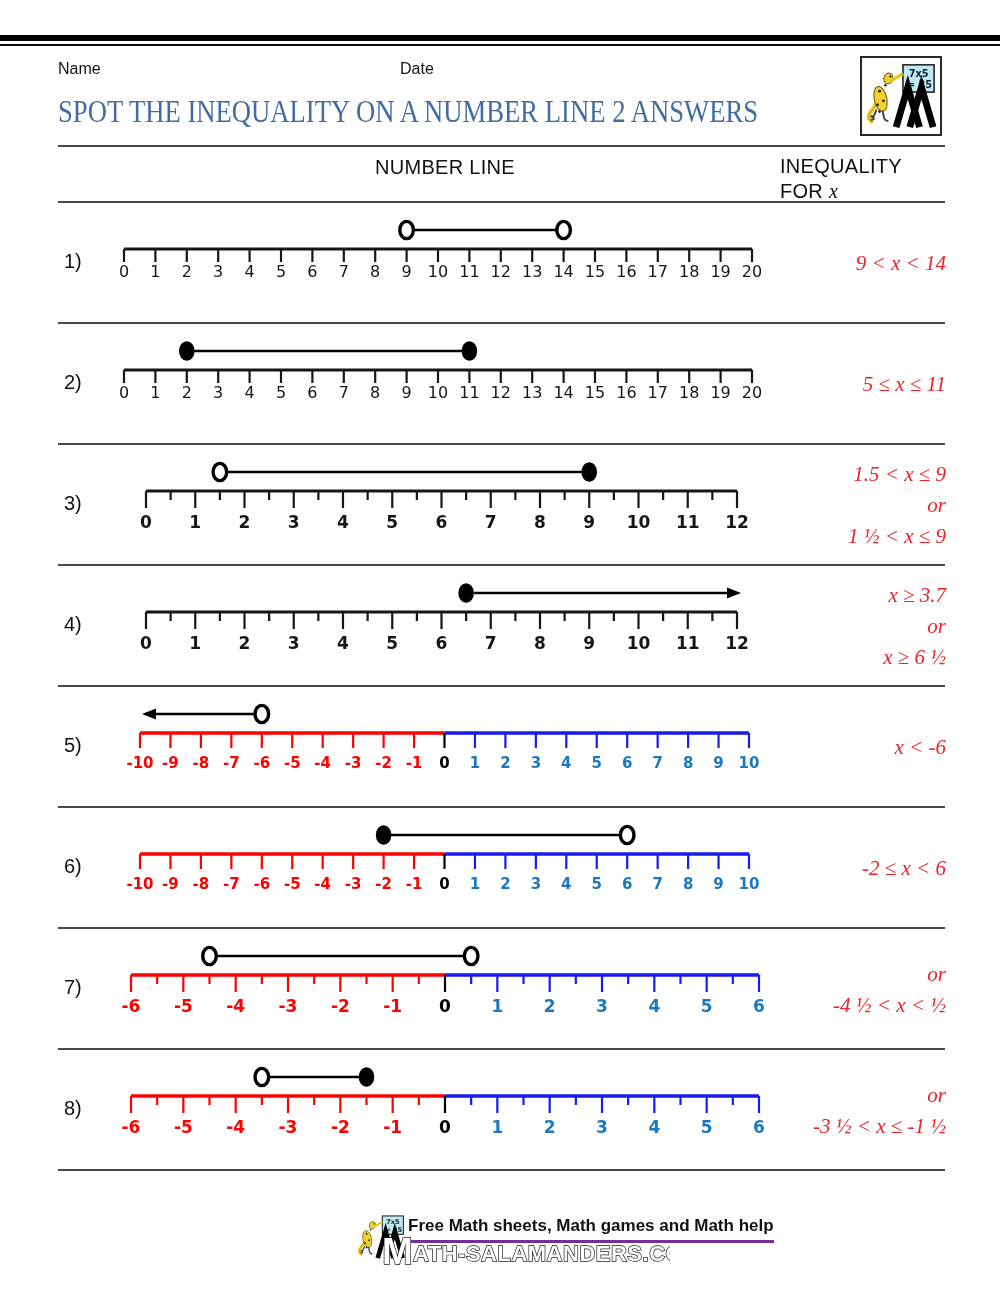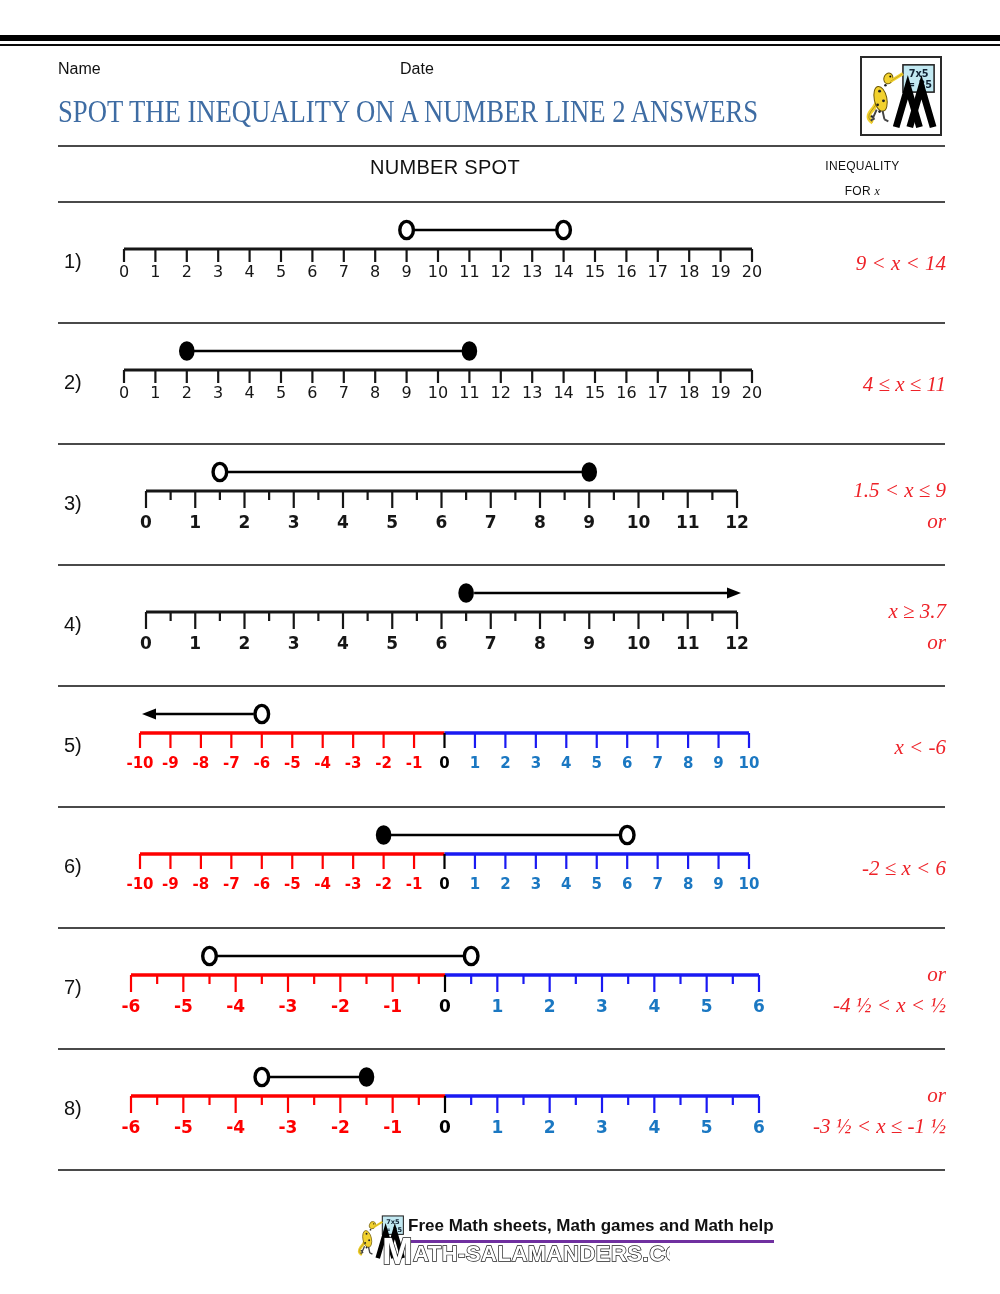--- a/index.html
+++ b/index.html
@@ -15,21 +15,21 @@
   .logo-box{position:absolute;left:860px;top:56px;width:82px;height:80px;
     border:2px solid #2a2a2a;background:#fff;display:flex;align-items:center;justify-content:center;box-sizing:border-box;}
 
   .title{position:absolute;left:58px;top:94px;margin:0;font-family:"Liberation Serif",serif;
     font-weight:400;font-size:31px;color:var(--title-blue,#3e6ca3);
     transform:scaleX(0.86);transform-origin:left center;white-space:nowrap;}
 
   .thead{position:absolute;top:145px;left:58px;width:887px;height:58px;box-sizing:border-box;
     border-top:2px solid var(--separator-gray,#4a4a4a);border-bottom:2px solid var(--separator-gray,#4a4a4a);}
   .col-numberline{position:absolute;left:42px;top:9px;width:690px;text-align:center;font-size:20px;letter-spacing:.3px;}
-  .col-inequality{position:absolute;left:722px;top:7px;width:165px;text-align:center;font-size:12px;line-height:25px;letter-spacing:.3px;}
+  .col-inequality{position:absolute;left:722px;top:7px;width:165px;text-align:left;font-size:20px;line-height:25px;letter-spacing:.3px;}
   .var-x{font-family:"Liberation Serif",serif;font-style:italic;}
 
   .rows{position:absolute;top:203px;left:0;width:1000px;}
   .problem-row{position:relative;height:121px;}
   .sep{position:absolute;bottom:0;left:58px;width:887px;border-top:2px solid var(--separator-gray,#4a4a4a);}
   .problem-number{position:absolute;left:64px;top:47px;font-size:20px;}
   .nl-svg{position:absolute;left:100px;top:2px;}
   .answer{position:absolute;left:778px;top:0;width:168px;height:121px;
     display:flex;flex-direction:column;justify-content:center;text-align:right;
     font-family:"Liberation Serif",serif;font-style:italic;font-size:21px;line-height:31px;
@@ -85,21 +85,21 @@
 
   <div class="logo-box">
     <svg width="74" height="72">
         <use href="#mascot"></use>
       </svg>
   </div>
 
   <h1 class="title">SPOT THE INEQUALITY ON A NUMBER LINE 2 ANSWERS</h1>
 
   <div class="thead">
-    <div class="col-numberline">NUMBER SPOT</div>
+    <div class="col-numberline">NUMBER LINE</div>
     <div class="col-inequality">
       <span>INEQUALITY</span><br>
       <span>FOR</span>
       <span class="var-x">x</span>
     </div>
   </div>
 
   <div class="rows" id="rows">
   <div class="problem-row">
     <div class="problem-number">1)</div>
@@ -217,21 +217,21 @@
             <text x="620.6" y="72" text-anchor="middle" fill="#161616" font-size="16" font-weight="400" font-family="DejaVu Sans, sans-serif">19</text>
             <text x="652" y="72" text-anchor="middle" fill="#161616" font-size="16" font-weight="400" font-family="DejaVu Sans, sans-serif">20</text>
           </g>
           <g>
             <line x1="86.8" y1="25" x2="369.4" y2="25" stroke="#000" stroke-width="2.3"></line>
             <ellipse cx="86.8" cy="25" rx="7.8" ry="9.8" fill="#000"></ellipse>
             <ellipse cx="369.4" cy="25" rx="7.8" ry="9.8" fill="#000"></ellipse>
           </g>
         </svg>
     <div class="answer">
-          <div>4 ≤ x ≤ 11</div>
+          <div>5 ≤ x ≤ 11</div>
         </div>
     <div class="sep"></div>
   </div>
 
   <div class="problem-row">
     <div class="problem-number">3)</div>
     <svg class="nl-svg" width="690" height="105" viewBox="0 0 690 105">
           <g>
             <line x1="46" y1="44" x2="637" y2="44" stroke="#161616" stroke-width="2.8"></line>
           </g>
@@ -279,20 +279,21 @@
           </g>
           <g>
             <line x1="119.875" y1="25" x2="489.25" y2="25" stroke="#000" stroke-width="2.3"></line>
             <ellipse cx="119.875" cy="25" rx="6.8" ry="8.6" fill="#fff" stroke="#000" stroke-width="3.4"></ellipse>
             <ellipse cx="489.25" cy="25" rx="7.8" ry="9.8" fill="#000"></ellipse>
           </g>
         </svg>
     <div class="answer">
           <div>1.5 &lt; x ≤ 9</div>
           <div>or</div>
+          <div>1 ½ &lt; x ≤ 9</div>
         </div>
     <div class="sep"></div>
   </div>
 
   <div class="problem-row">
     <div class="problem-number">4)</div>
     <svg class="nl-svg" width="690" height="105" viewBox="0 0 690 105">
           <g>
             <line x1="46" y1="44" x2="637" y2="44" stroke="#161616" stroke-width="2.8"></line>
           </g>
@@ -340,20 +341,21 @@
           </g>
           <g>
             <line x1="374.125" y1="25" x2="631" y2="25" stroke="#000" stroke-width="2.6"></line>
             <polygon points="641,25 627,19.5 627,30.5" fill="#000"></polygon>
             <ellipse cx="366.125" cy="25" rx="7.8" ry="9.8" fill="#000"></ellipse>
           </g>
         </svg>
     <div class="answer">
           <div>x ≥ 3.7</div>
           <div>or</div>
+          <div>x ≥ 6 ½</div>
         </div>
     <div class="sep"></div>
   </div>
 
   <div class="problem-row">
     <div class="problem-number">5)</div>
     <svg class="nl-svg" width="690" height="105" viewBox="0 0 690 105">
           <g>
             <line x1="40" y1="44" x2="344.5" y2="44" stroke="#fe0000" stroke-width="3.6"></line>
             <line x1="344.5" y1="44" x2="649" y2="44" stroke="#1a1af2" stroke-width="3.6"></line>

